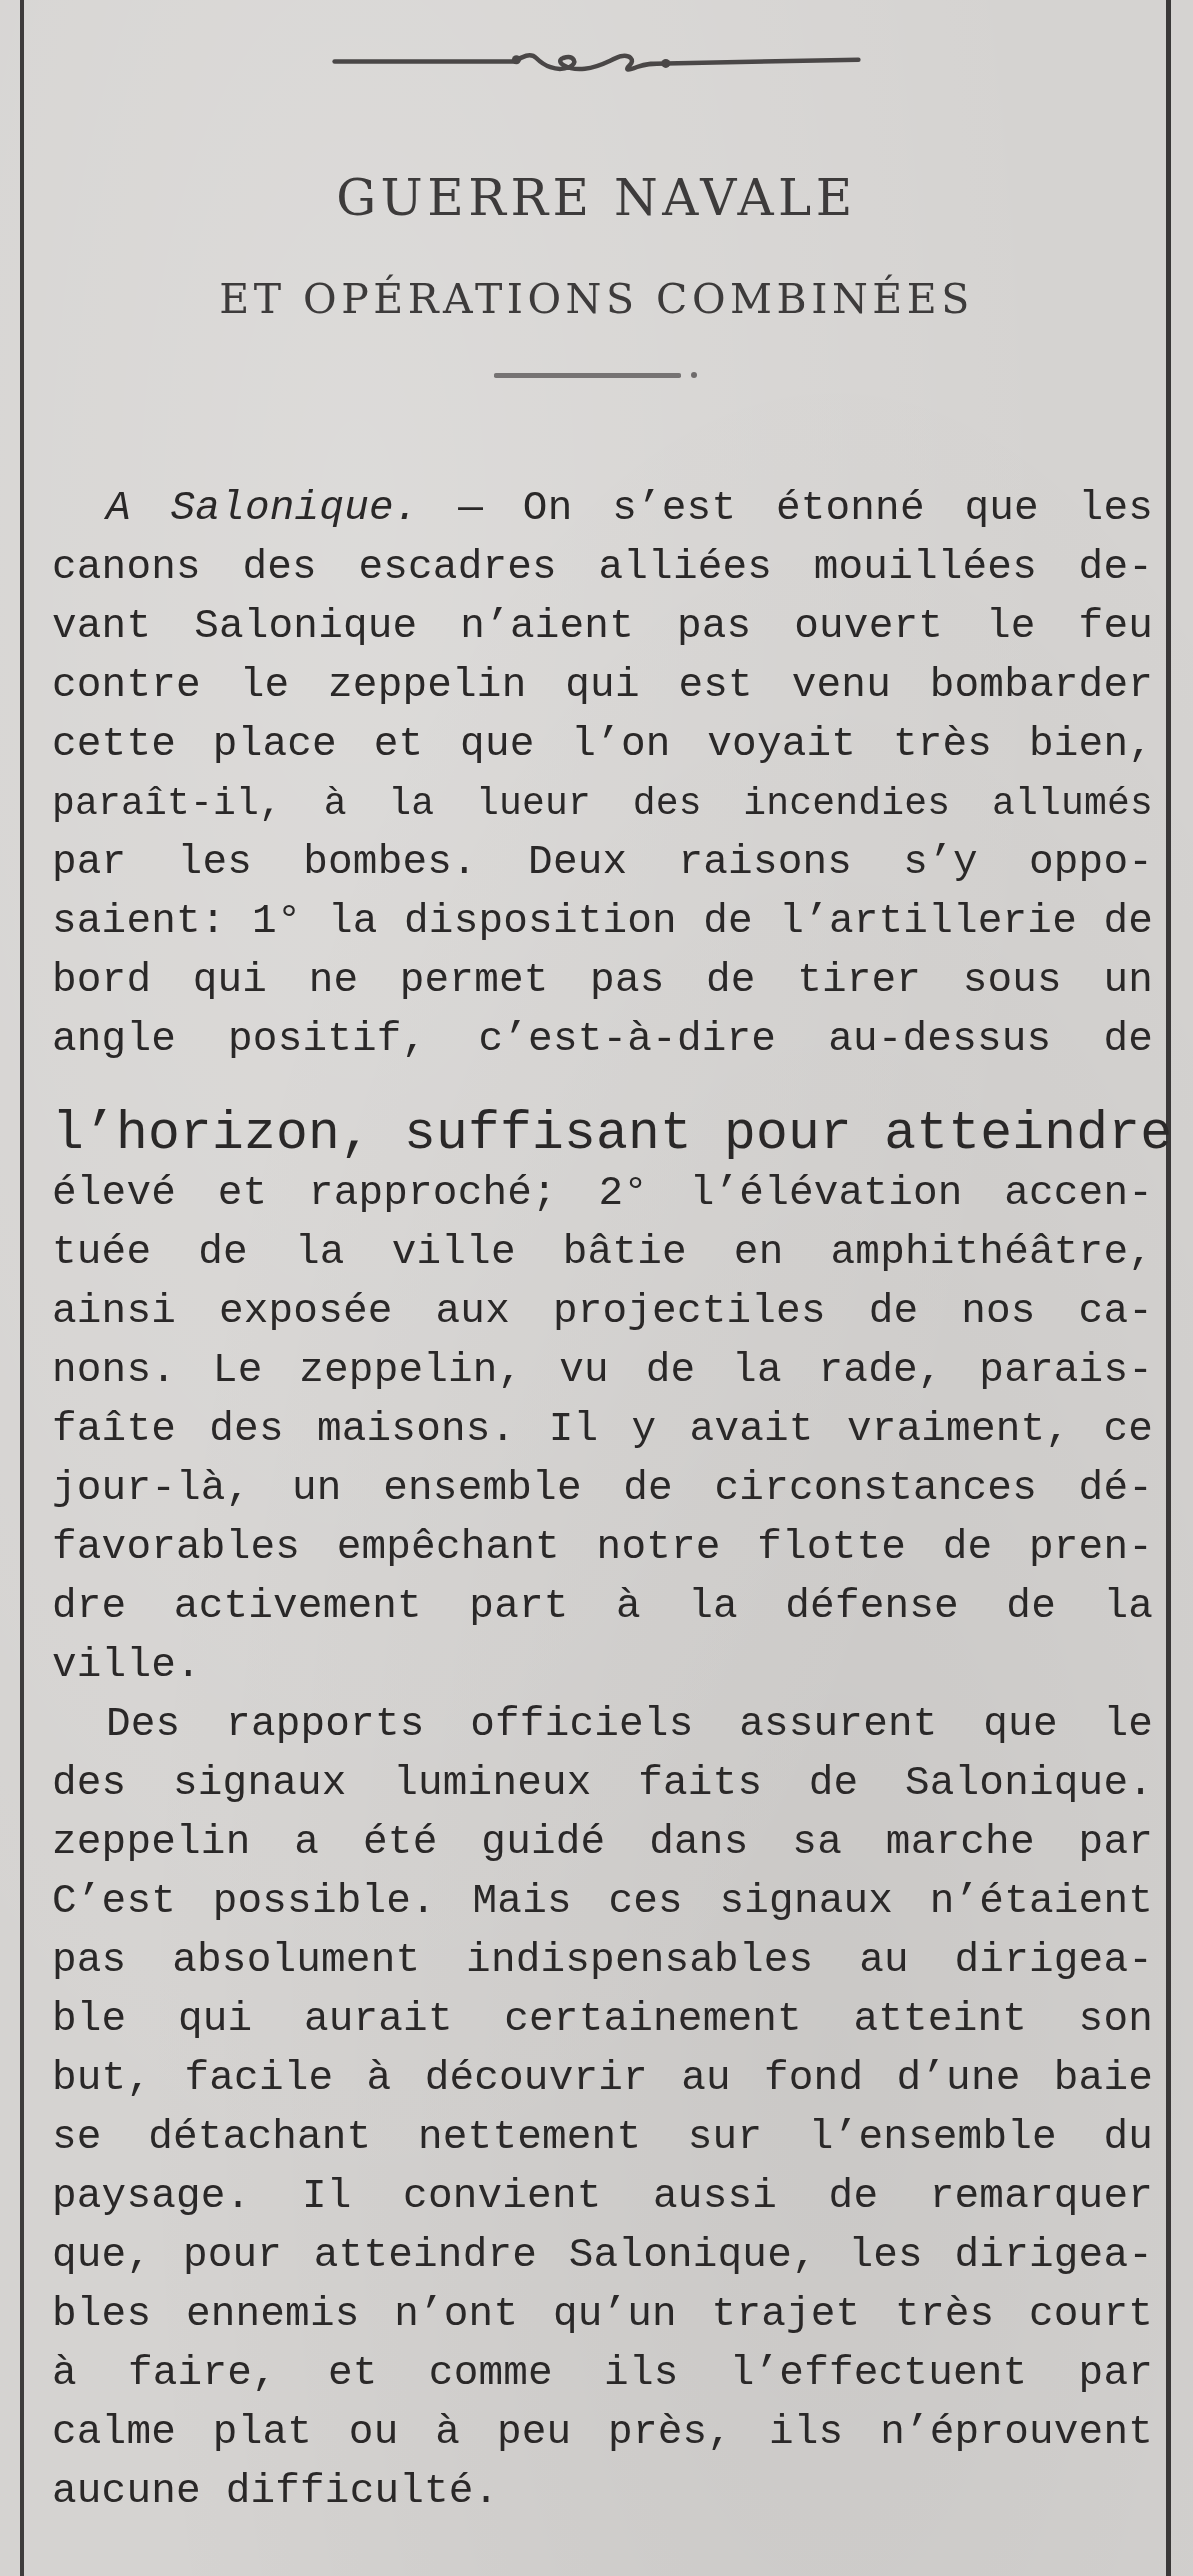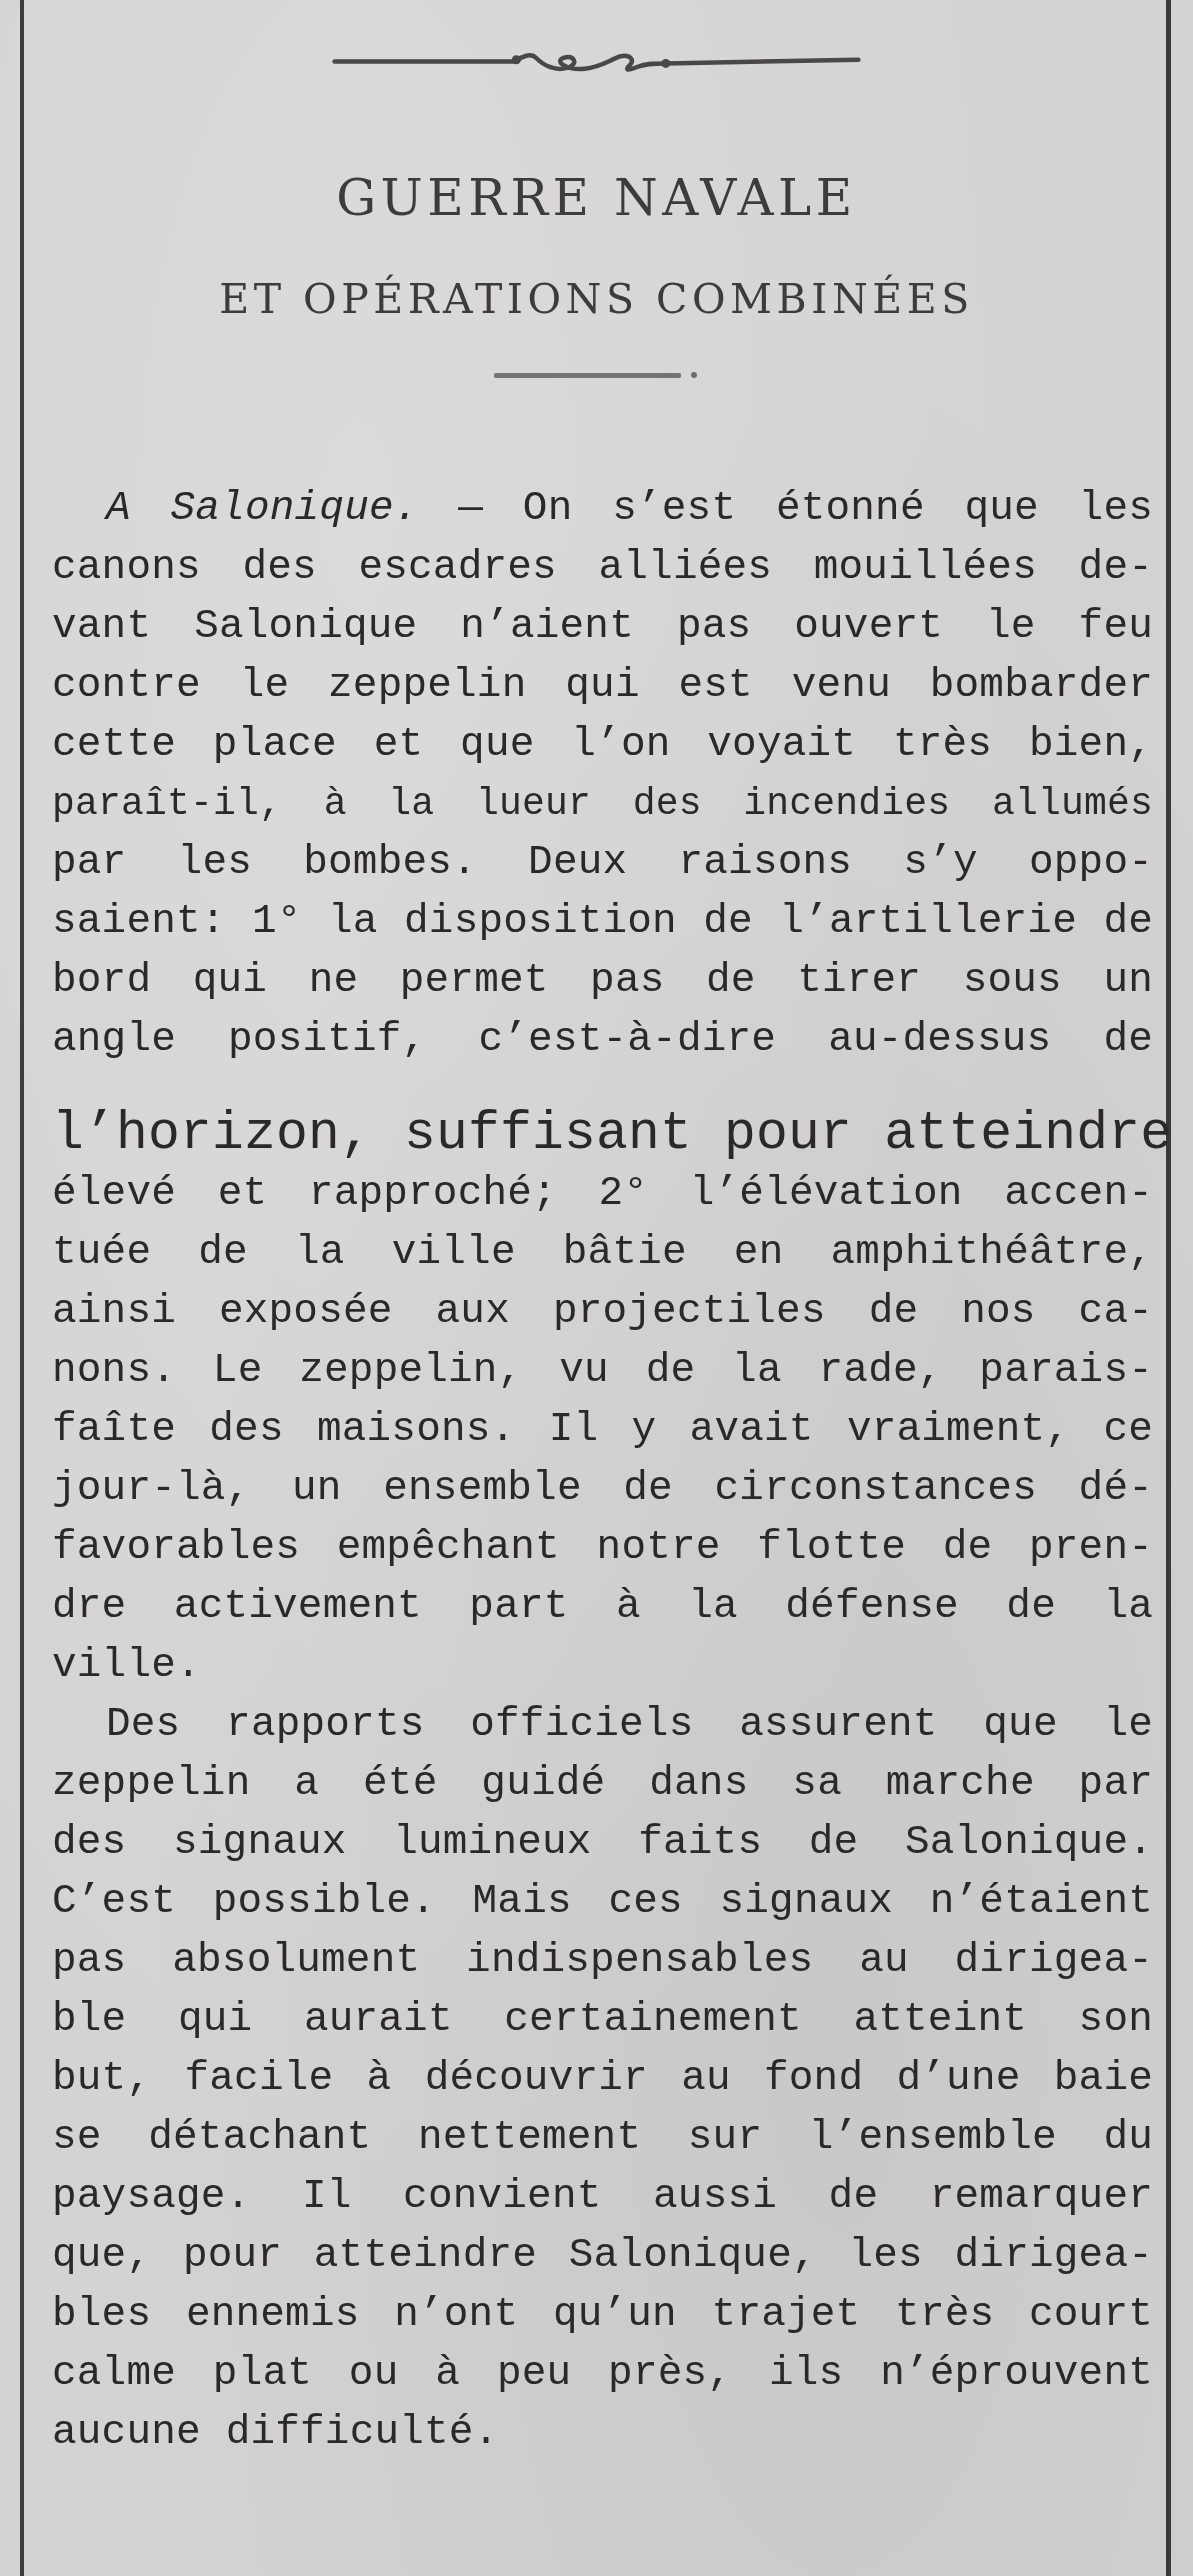--- a/index.html
+++ b/index.html
@@ -152,29 +152,30 @@
       <span class="line" style="display: block; font-size: 41px;">nons. Le zeppelin, vu de la rade, parais-</span>
       <span class="line" style="display: block; font-size: 41px;">faîte des maisons. Il y avait vraiment, ce</span>
       <span class="line" style="display: block; font-size: 41px;">jour-là, un ensemble de circonstances dé-</span>
       <span class="line" style="display: block; font-size: 41px;">favorables empêchant notre flotte de pren-</span>
       <span class="line" style="display: block; font-size: 41px;">dre activement part à la défense de la</span>
       <span class="line last" style="display: block; font-size: 41px;">ville.</span>
     </div>
 
     <div class="para">
       <span class="line indent" style="display: block; font-size: 41px;">Des rapports officiels assurent que le</span>
+      <span class="line" style="display: block; font-size: 41px;">des signaux lumineux faits de Salonique.</span>
       <span class="line" style="display: block; font-size: 41px;">zeppelin a été guidé dans sa marche par</span>
-      <span class="line" style="display: block; font-size: 41px;">des signaux lumineux faits de Salonique.</span>
       <span class="line" style="display: block; font-size: 41px;">C’est possible. Mais ces signaux n’étaient</span>
       <span class="line" style="display: block; font-size: 41px;">pas absolument indispensables au dirigea-</span>
       <span class="line" style="display: block; font-size: 41px;">ble qui aurait certainement atteint son</span>
       <span class="line" style="display: block; font-size: 41px;">but, facile à découvrir au fond d’une baie</span>
       <span class="line" style="display: block; font-size: 41px;">se détachant nettement sur l’ensemble du</span>
       <span class="line" style="display: block; font-size: 41px;">paysage. Il convient aussi de remarquer</span>
       <span class="line" style="display: block; font-size: 41px;">que, pour atteindre Salonique, les dirigea-</span>
       <span class="line" style="display: block; font-size: 41px;">bles ennemis n’ont qu’un trajet très court</span>
+      <span class="line" style="display: block; font-size: 41px;">à faire, et comme ils l’effectuent par</span>
       <span class="line" style="display: block; font-size: 41px;">calme plat ou à peu près, ils n’éprouvent</span>
       <span class="line last" style="display: block; font-size: 41px;">aucune difficulté.</span>
     </div>
 
   </div>
 </div>
 
 
 </body></html>

